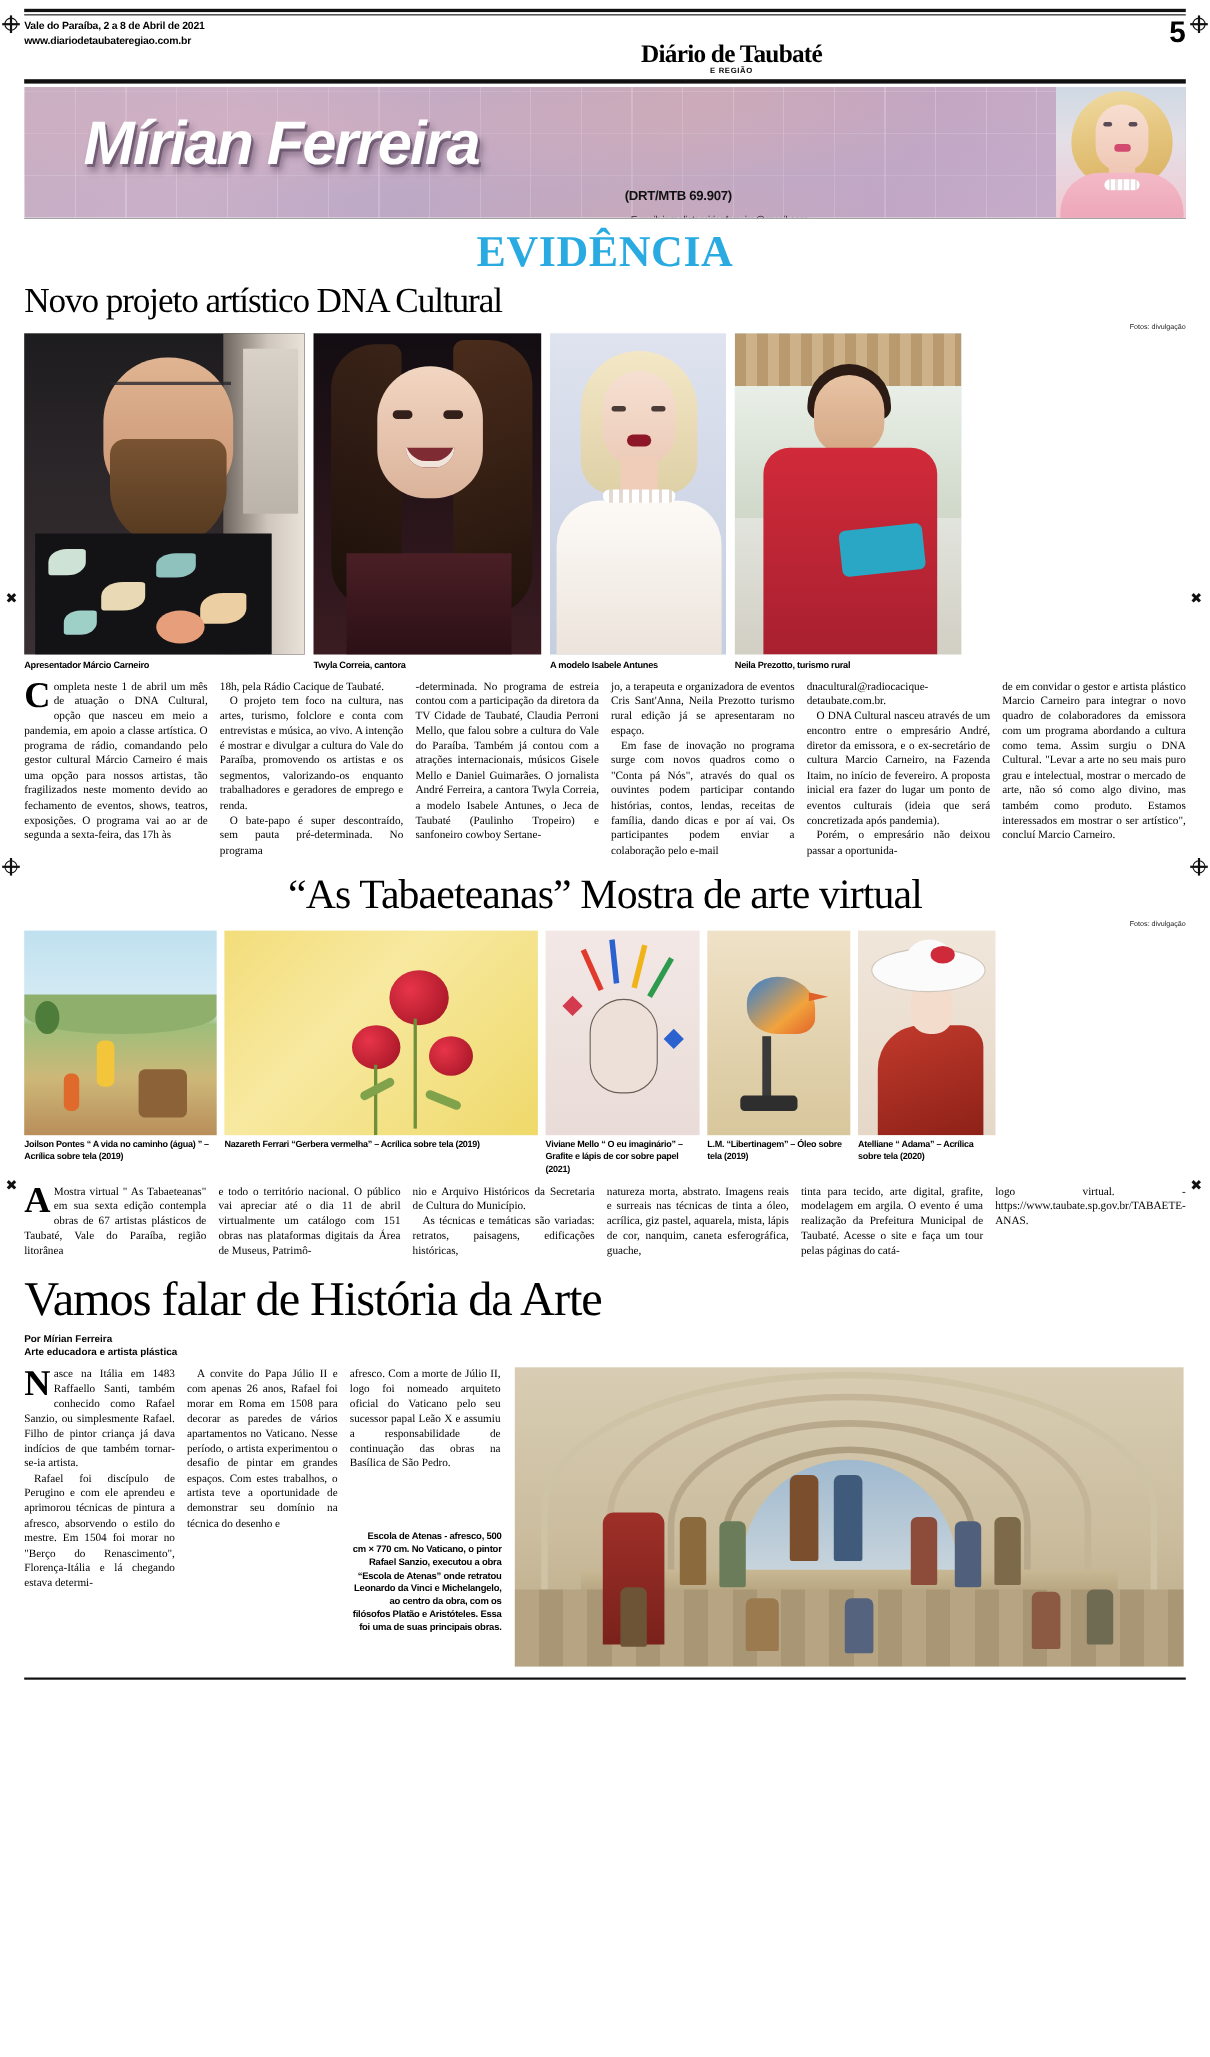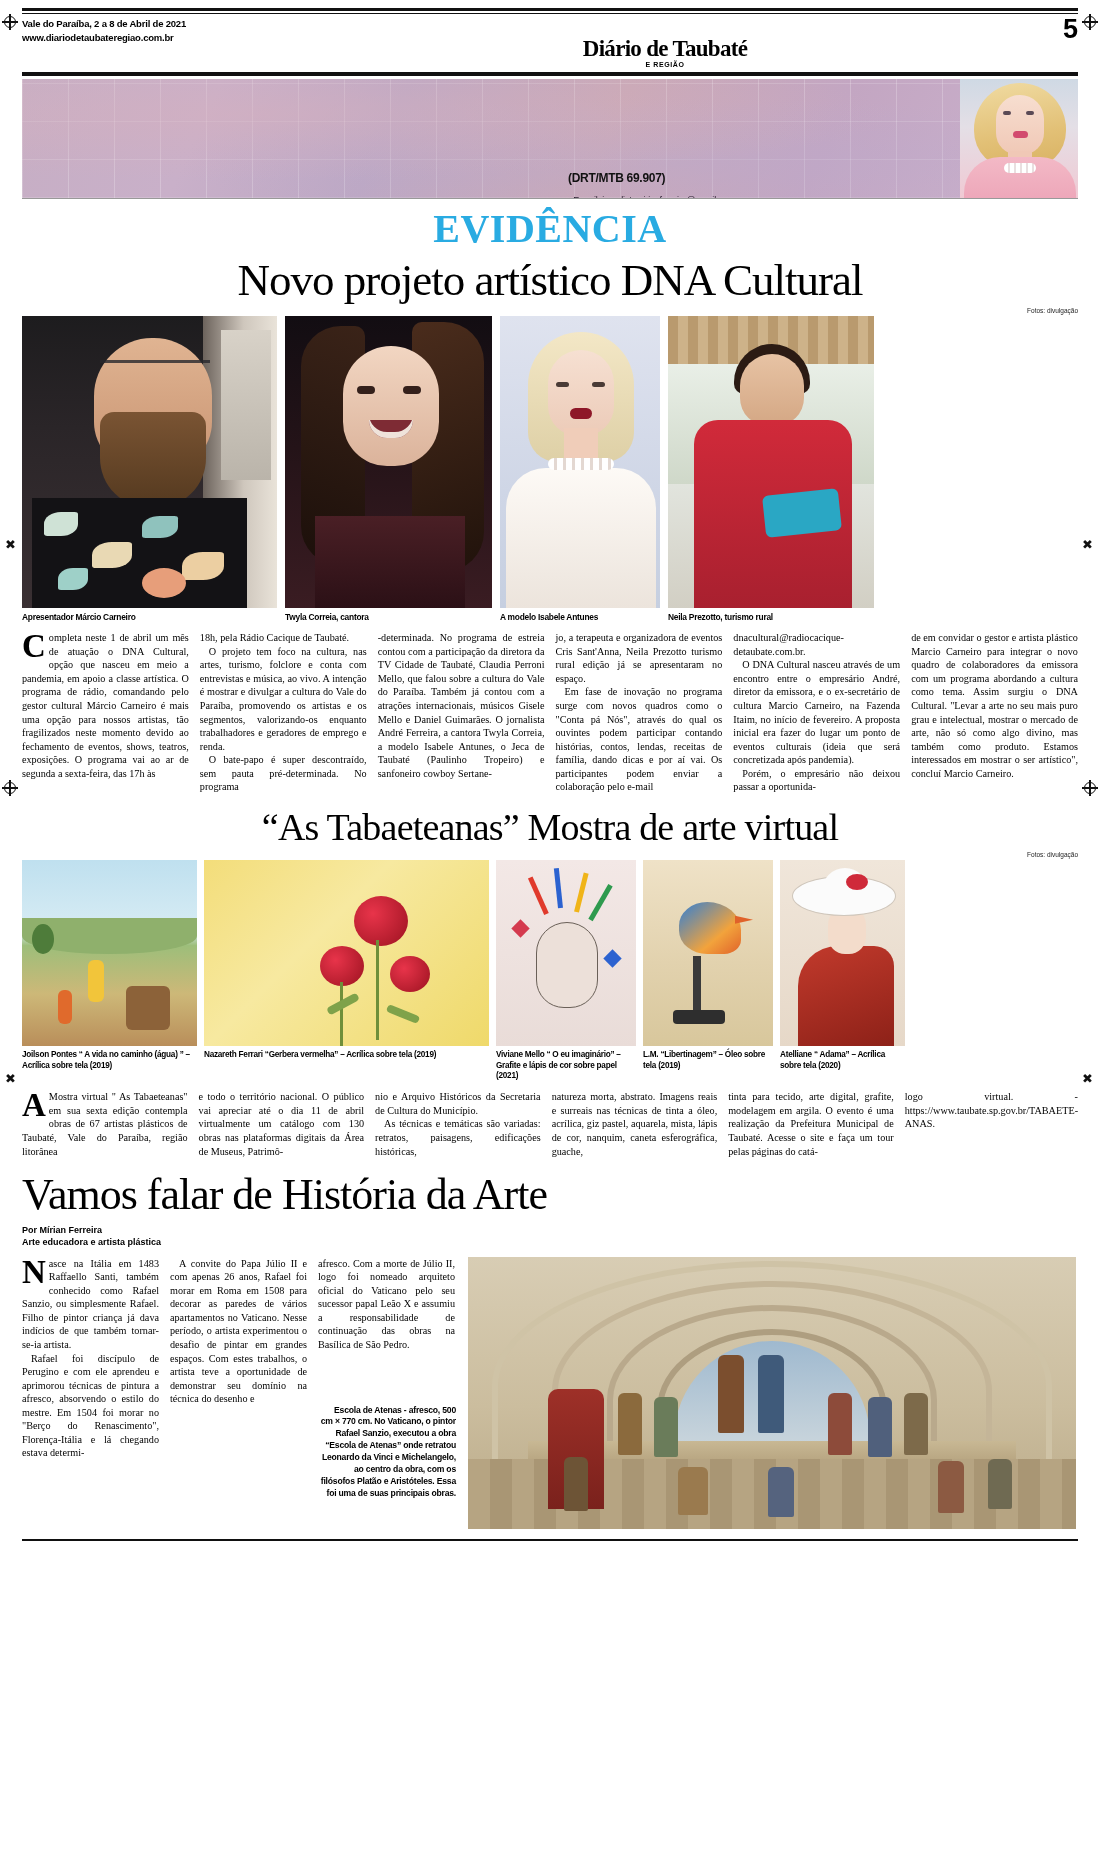--- a/index.html
+++ b/index.html
@@ -77,22 +77,22 @@
   .bp-lip { position:absolute; left:53px; top:52px; width:15px; height:7px; border-radius:8px; background:#d24b6e; }
   .bp-body { position:absolute; left:4px; top:78px; width:112px; height:44px; border-radius:36px 36px 0 0;
         background:linear-gradient(180deg,#f3b9c6,#eda6b9); }
   .bp-neck { position:absolute; left:48px; top:72px; width:24px; height:16px; background:#f0c8b6; }
   .bp-pearl { position:absolute; top:84px; left:44px; width:32px; height:10px; border-radius:6px;
         background:repeating-linear-gradient(90deg,#fff 0 4px,#e9dfe0 4px 6px); }
 
   
   .kicker { text-align:center; font-family:"Liberation Serif", serif; font-weight:700;
         font-size:40px; color:#29ABE2; letter-spacing:0.5px; margin-top:10px; line-height:1; }
-  .headline-main { text-align:center; font-family:"Liberation Serif", serif;
-        font-size:45px; line-height:1.05; margin-top:8px; letter-spacing:-1px; }
+  .headline-main { text-align:left; font-family:"Liberation Serif", serif;
+        font-size:32px; line-height:1.05; margin-top:8px; letter-spacing:-1px; }
   .credit { text-align:right; font-family:"Liberation Sans", sans-serif; font-size:6.5px;
         color:#222; margin:3px 0 2px 0; }
 
   
   .photostrip { display:flex; gap:8px; }
   .photo { position:relative; overflow:hidden; height:292px; }
   .p1 { width:255px; } .p2 { width:207px; } .p3 { width:160px; } .p4 { width:206px; }
   .cap-row { display:flex; gap:8px; margin-top:4px; }
   .cap { font-family:"Liberation Sans", sans-serif; font-size:8.4px; font-weight:700;
         line-height:1.3; letter-spacing:-0.25px; }
@@ -293,20 +293,21 @@
         <div class="name">Diário de Taubaté</div>
         <div class="sub">E REGIÃO</div>
       </div>
       <div class="pagenum">5</div>
     </div>
     <div class="rule-bottom"></div>
   </div>
 
   <div class="banner">
     <div class="banner-bg"></div>
+    <div class="banner-name">Mírian Ferreira</div>
     <div class="banner-drt">(DRT/MTB 69.907)</div>
     <div class="banner-email">E-mail: jornalistamirianferreira@gmail.com</div>
     <div class="banner-photo">
       <div class="bp-hair"></div>
         <div class="bp-face"></div>
       <div class="bp-eye l"></div>
         <div class="bp-eye r"></div>
       <div class="bp-lip"></div>
         <div class="bp-neck"></div>
       <div class="bp-body"></div>
@@ -443,21 +444,21 @@
     <div class="artcap ac3">Viviane Mello “ O eu imaginário” – Grafite e lápis de cor sobre papel (2021)</div>
     <div class="artcap ac4">L.M. “Libertinagem” – Óleo sobre tela (2019)</div>
     <div class="artcap ac5">Atelliane “ Adama” – Acrílica sobre tela (2020)</div>
   </div>
 
   <div class="cols6">
     <div class="col dropcap">
         <p class="first">A Mostra virtual " As Tabaeteanas" em sua sexta edição contempla obras de 67 artistas plásticos de Taubaté, Vale do Paraíba, região litorânea</p>
       </div>
     <div class="col">
-        <p class="first">e todo o território nacional. O público vai apreciar até o dia 11 de abril virtualmente um catálogo com 130 obras nas plataformas digitais da Área de Museus, Patrimô-</p>
+        <p class="first">e todo o território nacional. O público vai apreciar até o dia 11 de abril virtualmente um catálogo com 151 obras nas plataformas digitais da Área de Museus, Patrimô-</p>
       </div>
     <div class="col">
         <p class="first">nio e Arquivo Históricos da Secretaria de Cultura do Município.</p>
         <p>As técnicas e temáticas são variadas: retratos, paisagens, edificações históricas,</p>
       </div>
     <div class="col">
         <p class="first">natureza morta, abstrato. Imagens reais e surreais nas técnicas de tinta a óleo, acrílica, giz pastel, aquarela, mista, lápis de cor, nanquim, caneta esferográfica, guache,</p>
       </div>
     <div class="col">
         <p class="first">tinta para tecido, arte digital, grafite, modelagem em argila. O evento é uma realização da Prefeitura Municipal de Taubaté. Acesse o site e faça um tour pelas páginas do catá-</p>

